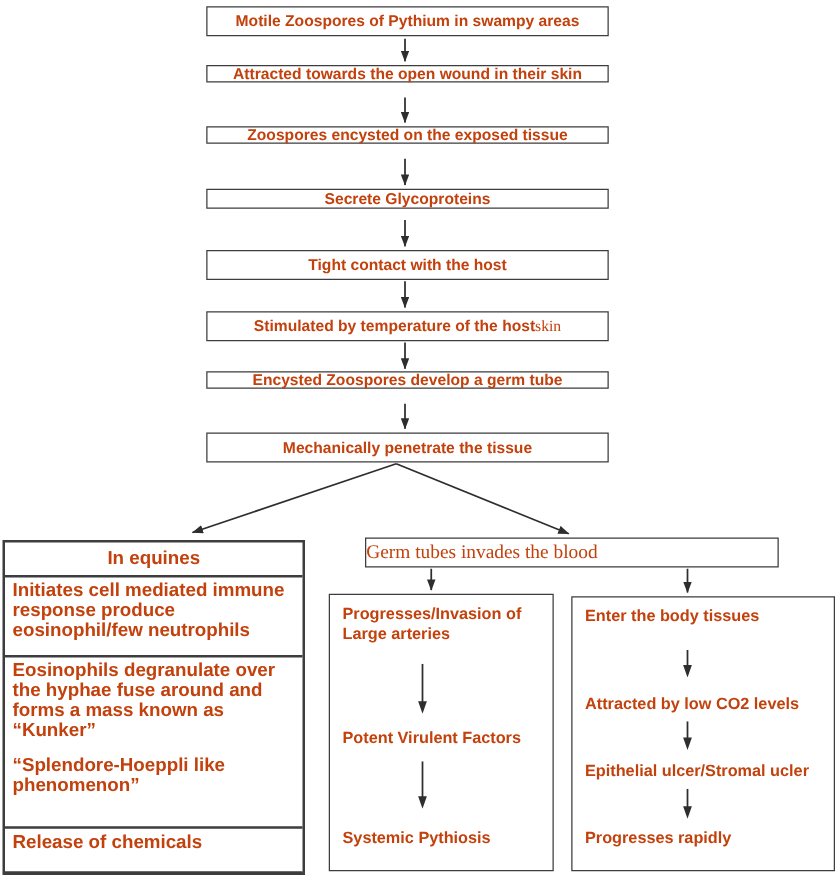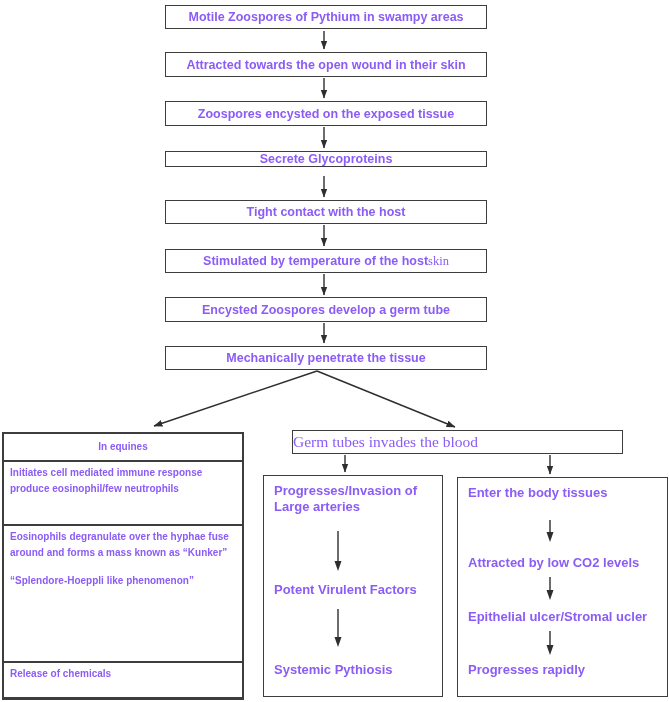--- a/index.html
+++ b/index.html
@@ -2,39 +2,39 @@
 <html><head>
 <meta charset="utf-8">
 <style>
   html, body { margin: 0; padding: 0; background: #ffffff; }
   .canvas {
     position: relative;
     width: 669px;
     height: 702px;
     background: #ffffff;
     font-family: "Liberation Sans", sans-serif;
-    color: #8b5cf6;
+    color: #c2410c;
     overflow: hidden;
   }
   .overlay {
     position: absolute;
     left: 0; top: 0;
     width: 669px; height: 702px;
     pointer-events: none;
   }
   .box {
     position: absolute;
     box-sizing: border-box;
     border: 1.6px solid #3d3d3d;
     background: #ffffff;
   }
   .chain-box {
     left: 165px;
     width: 322px;
-    height: 25px;
+    height: 14px;
     display: flex;
     align-items: center;
     justify-content: center;
     white-space: nowrap;
     font-size: 12.5px;
     font-weight: 700;
   }
   .serif-word {
     font-family: "Liberation Serif", serif;
     font-weight: 400;
@@ -50,21 +50,21 @@
     font-size: 15.5px;
     font-weight: 400;
     white-space: nowrap;
   }
   .equines-table {
     left: 2px; top: 432px;
     width: 242px; height: 268px;
     border-width: 2px;
     display: flex;
     flex-direction: column;
-    font-size: 10px;
+    font-size: 15px;
     font-weight: 700;
     line-height: 16px;
   }
   .t-header {
     height: 26px;
     box-sizing: border-box;
     padding-top: 5px;
     text-align: center;
     flex: none;
   }

